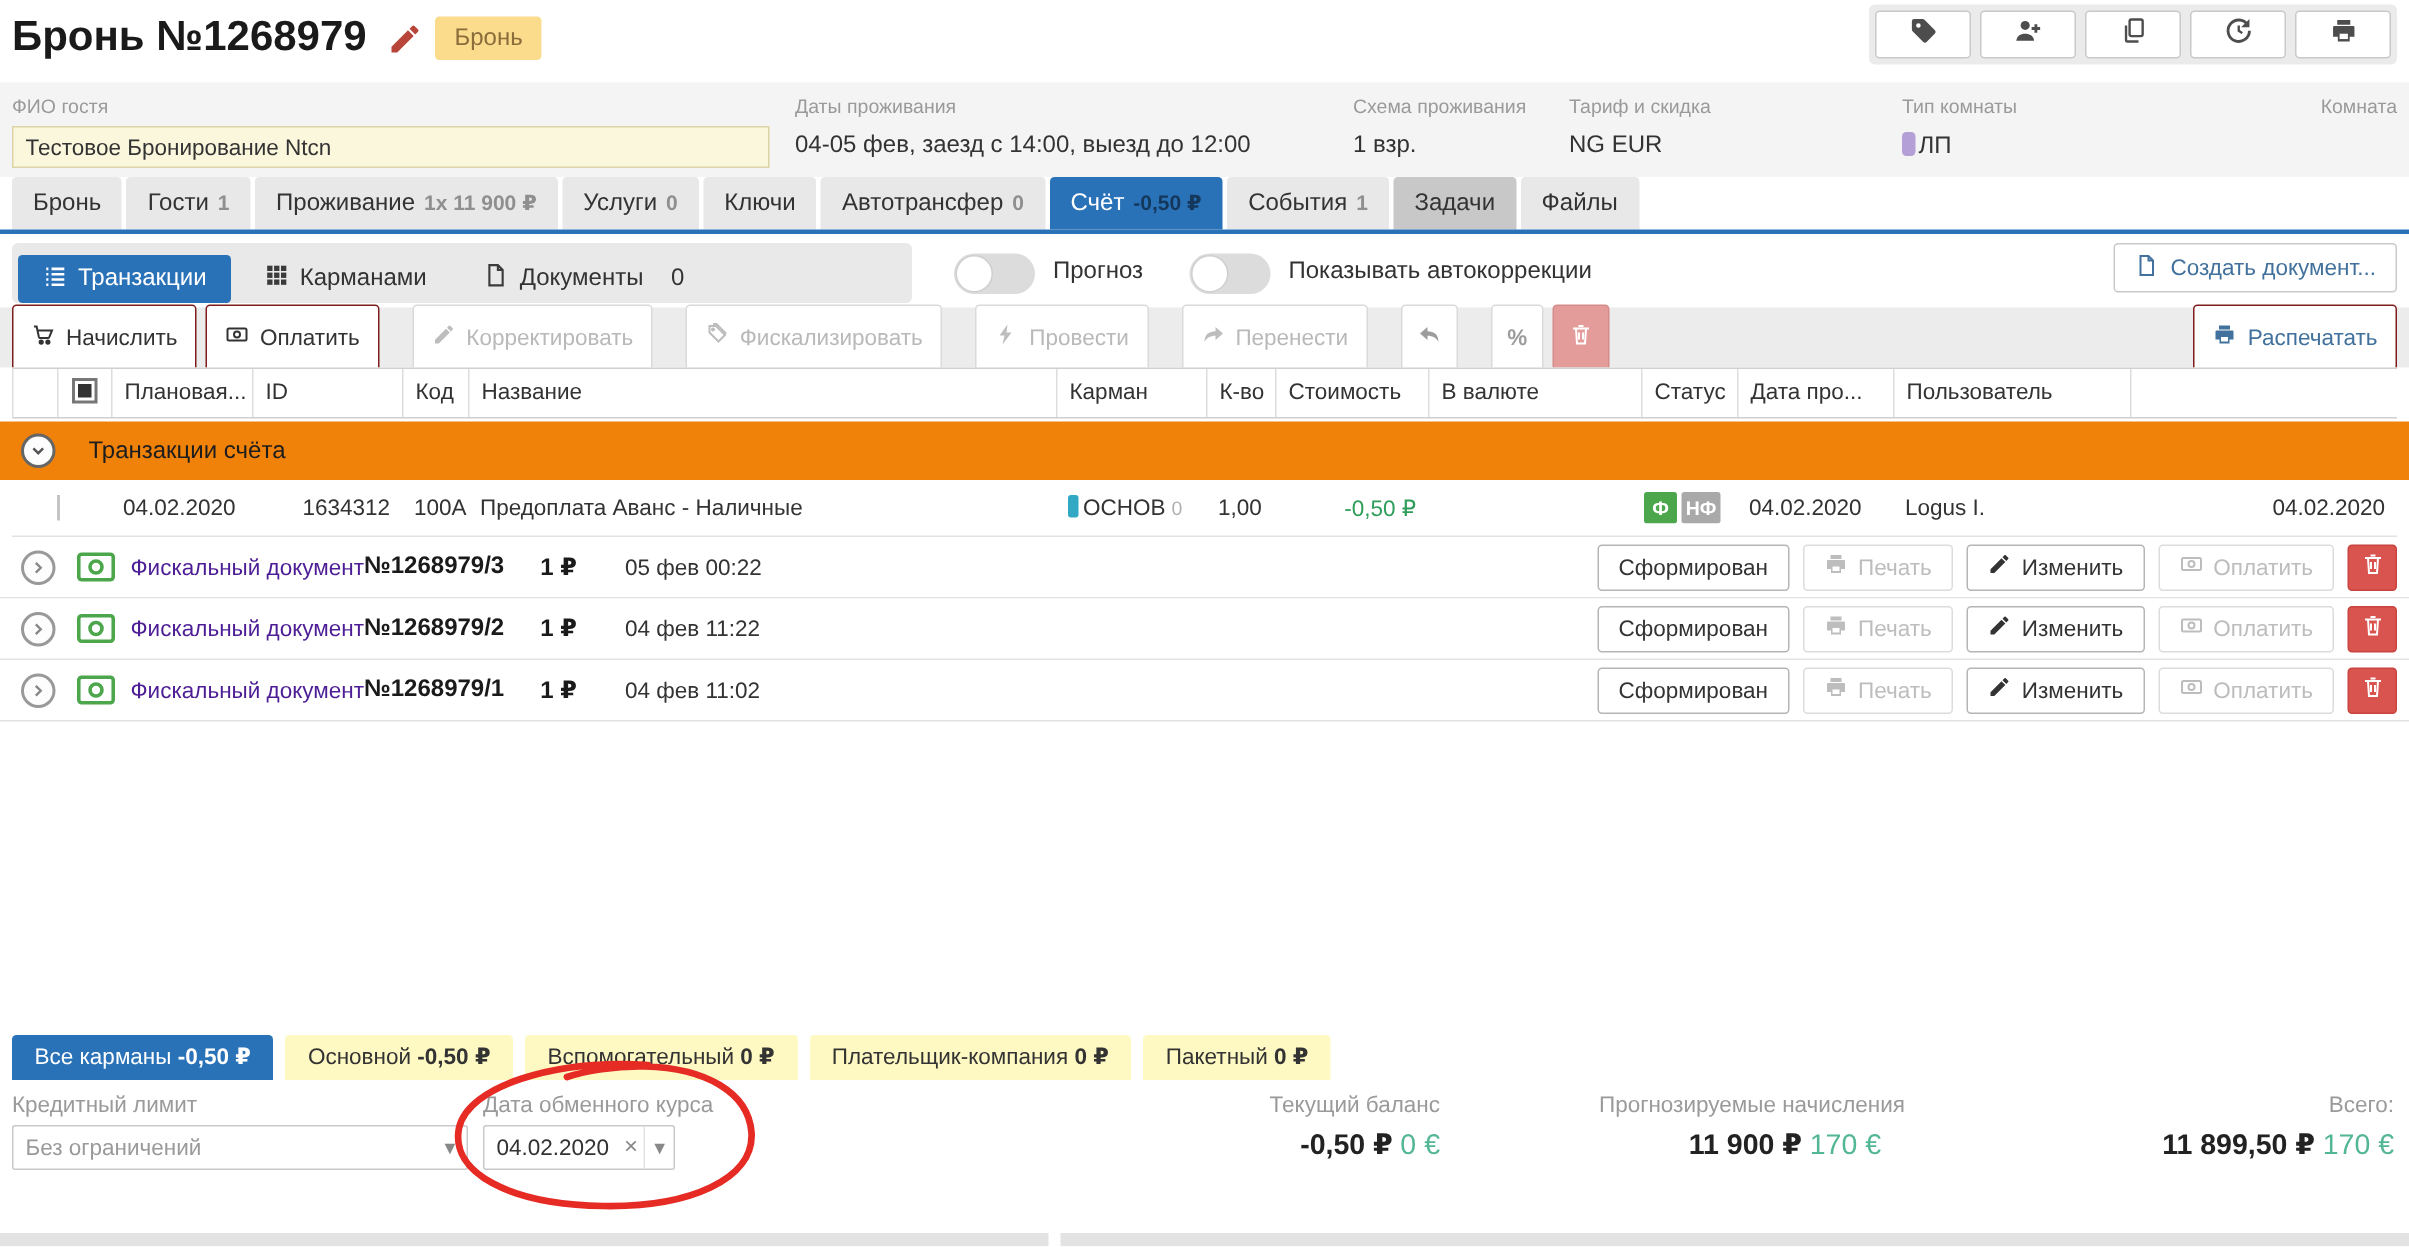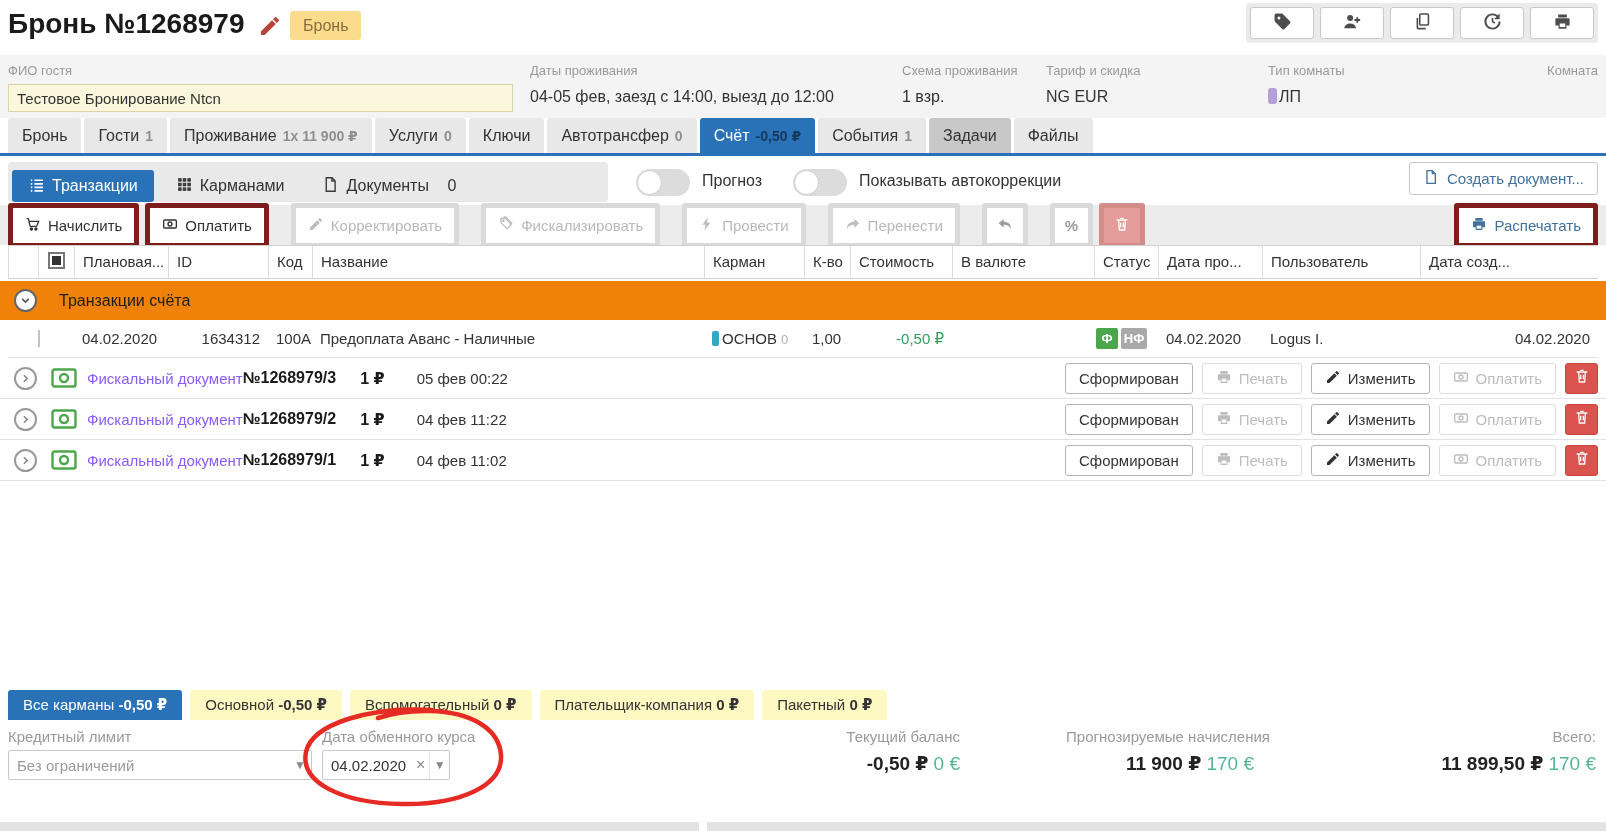--- a/index.html
+++ b/index.html
@@ -50,21 +50,21 @@
   .toggle .knob { position:absolute; left:1px; top:1px; width:25px; height:25px; background:#fff;
     border:1px solid #cfcfcf; border-radius:50%; }
   .toggle-label { position:absolute; top:16px; font-size:16px; color:#333; }
   .create-doc-btn { position:absolute; right:8px; top:6px; height:33px; background:#fff; border:1px solid #c9c9c9;
     border-radius:3px; display:flex; align-items:center; gap:8px; padding:0 13px; font-size:15px; color:#41719c; cursor:pointer; }
   .create-doc-btn svg { width:16px; height:16px; }
 
   
   .actionbar { position:absolute; left:0; top:205px; width:1606px; height:40px; background:#ececec;
     display:flex; align-items:center; padding:0 8px; gap:6px; }
-  .act-btn { height:45px; background:#fff; border:5px solid #7f1d1d; border-radius:3px; display:flex;
+  .act-btn { height:45px; background:#fff; border:1px solid #7f1d1d; border-radius:3px; display:flex;
     align-items:center; gap:7px; padding:0 12px; font-size:15px; color:#333; cursor:pointer; white-space:nowrap; }
   .act-btn svg { width:16px; height:16px; }
   .act-btn.disabled { color:#b9b9b9; border-color:#dadada; cursor:default;margin-left:16px; }
   .act-btn.iconic { padding:0 10px; }
   .act-btn.danger { background:#e49c9a; border-color:#d38c8a; color:#fff; }
   .spacer { flex:1; }
 
   
   .thead { position:absolute; left:8px; top:245px; width:1590px; height:34px; display:flex;
     border-top:1px solid #d0d0d0; border-bottom:1px solid #d0d0d0; border-left:1px solid #ddd; background:#fff; }
@@ -93,21 +93,21 @@
   .cost-green { color:#2f9e5b; text-align:right; }
   .badge-f { display:inline-block; min-width:22px; height:21px; line-height:21px; text-align:center;
     border-radius:2px; background:#4ca64c; color:#fff; font-size:13px; font-weight:bold; }
   .badge-nf { display:inline-block; min-width:26px; height:21px; line-height:21px; text-align:center;
     border-radius:2px; background:#a9a9a9; color:#fff; font-size:13px; font-weight:bold; margin-left:3px; }
 
   .fiscal-row { position:absolute; left:0; width:1606px; height:41px; background:#fff; border-bottom:1px solid #e2e2e2;
     display:flex; align-items:center; padding:0 8px; }
   .fiscal-row .expander { border-color:#999; color:#888; margin-left:6px; }
   .banknote-green { width:26px; height:20px; margin-left:14px; color:#4ca64c; flex:none; }
-  .fiscal-label { font-size:15px; color:#8b5cf6; margin-left:10px; }
+  .fiscal-label { font-size:15px; color:#4c1d95; margin-left:10px; }
   .fiscal-number { font-size:16px; font-weight:bold; color:#1a1a1a; }
   .fiscal-amount { font-size:16px; font-weight:bold; color:#1a1a1a; margin-left:10px; }
   .fiscal-dt { font-size:15px; color:#333; margin-left:32px; }
   .fr-buttons { margin-left:auto; display:flex; align-items:center; gap:9px; }
   .fr-btn { height:31px; background:#fff; border:1px solid #b5b5b5; border-radius:3px; display:flex;
     align-items:center; gap:7px; padding:0 13px; font-size:15px; color:#333; cursor:pointer; }
   .fr-btn svg { width:16px; height:16px; }
   .fr-btn.disabled { color:#bdbdbd; border-color:#dcdcdc; }
   .fr-trash { width:33px; height:31px; background:#d9534f; border:1px solid #c9433f; border-radius:3px;
     display:flex; align-items:center; justify-content:center; color:#fff; cursor:pointer; }
@@ -343,21 +343,20 @@
     <div class="th c-id">ID</div>
     <div class="th c-kod">Код</div>
     <div class="th c-name">Название</div>
     <div class="th c-kar">Карман</div>
     <div class="th c-kvo">К-во</div>
     <div class="th c-cost">Стоимость</div>
     <div class="th c-val">В валюте</div>
     <div class="th c-st">Статус</div>
     <div class="th c-dpro">Дата про...</div>
     <div class="th c-user">Пользователь</div>
-    <div class="th c-dcre" style="border-right:none">Дата созд...</div>
   </div>
 
   <div class="group-row">
     <span class="expander" style="margin-left:14px">
       <svg viewBox="0 0 24 24" fill="none" stroke="currentColor" stroke-width="3">
           <path d="M6 9l6 6 6-6"></path>
         </svg>
     </span>
     <span class="group-title">Транзакции счёта</span>
   </div>

